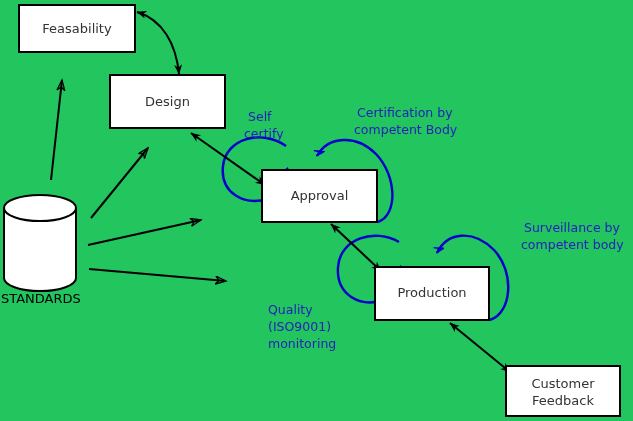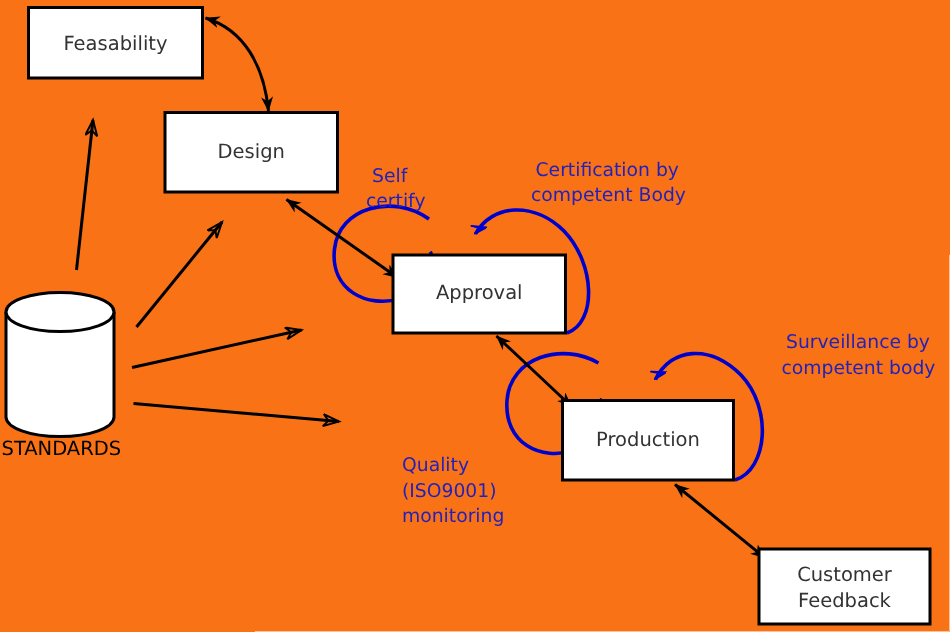--- a/index.html
+++ b/index.html
@@ -7,21 +7,21 @@
     padding: 0;
     background: #ffffff;
   }
   body {
     font-family: "DejaVu Sans", "Liberation Sans", sans-serif;
   }
   #diagram-root {
     position: relative;
     width: 633px;
     height: 421px;
-    background: #f97316;
+    background: #22c55e;
     overflow: hidden;
     text-align: right;
   }
   svg#diagram-canvas {
     position: absolute;
     top: 0;
     left: 0;
     width: 633px;
     height: 421px;
   }

